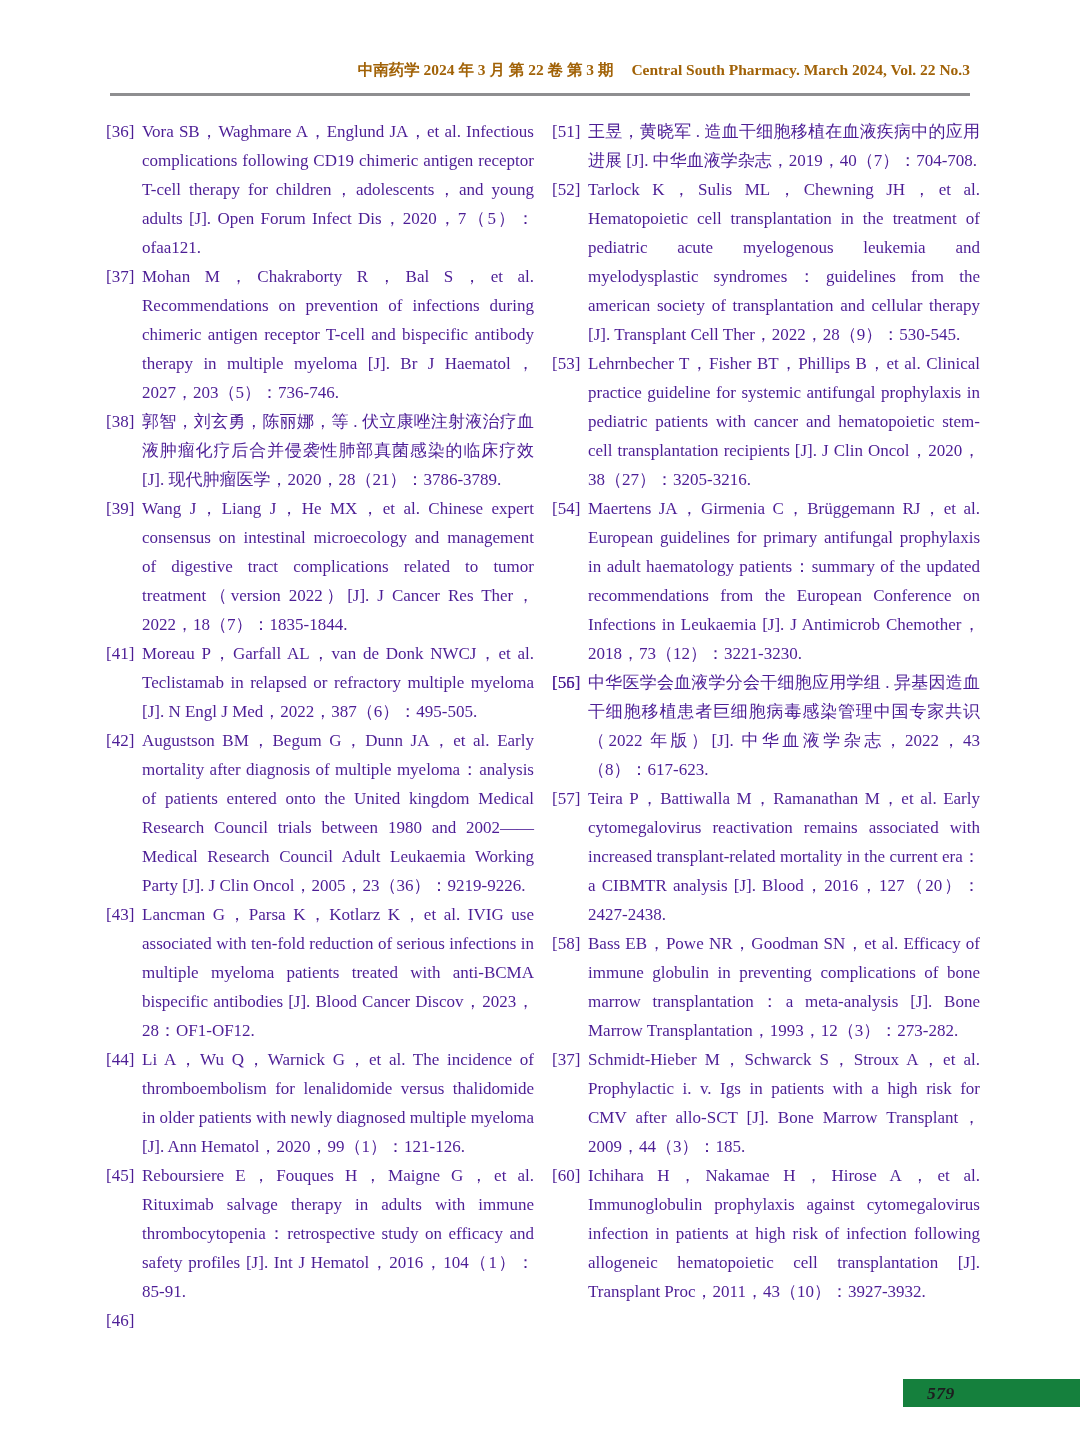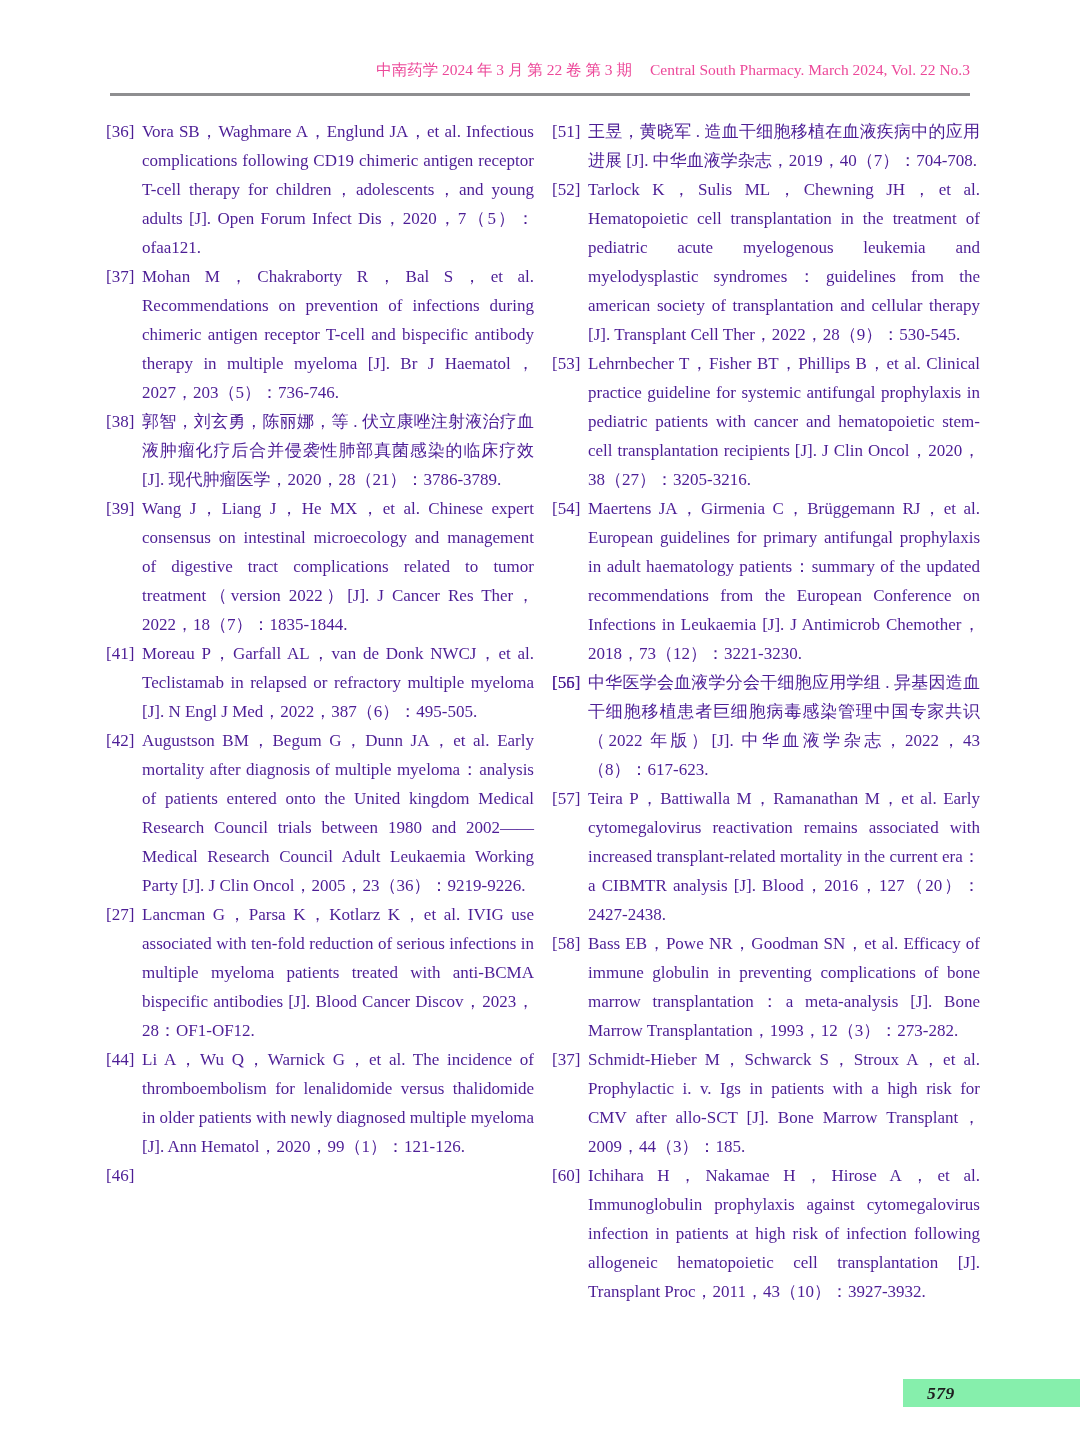--- a/index.html
+++ b/index.html
@@ -11,22 +11,23 @@
     overflow: hidden;
   }
   .page { position: relative; width: 1080px; height: 1455px; }
 
   
   .page-header-text {
     position: absolute;
     top: 60px; left: 110px; width: 860px;
     text-align: right;
     font-size: 15.5px;
-    color: #ec4899;
+    color: #a16207;
     white-space: nowrap;
+    font-weight: bold;
   }
   .hdr-gap { display: inline-block; width: 18px; }
   .header-rule {
     position: absolute;
     top: 93px; left: 110px; width: 860px;
     height: 3px;
     background: #8e8e90;
   }
 
   
@@ -52,21 +53,21 @@
     left: 0; top: 0;
     font-size: 17px;
     line-height: 29px;
   }
 
   
   .page-number-box {
     position: absolute;
     top: 1379px; left: 903px; right: 0;
     height: 28px;
-    background: #86efac;
+    background: #15803d;
     display: flex;
     align-items: center;
     padding-left: 24px;
   }
   .page-number-box span {
     font-style: italic;
     font-weight: bold;
     font-size: 17.5px;
     color: #1d1d1f;
     letter-spacing: 0.5px;
@@ -83,22 +84,23 @@
   <div class="header-rule"></div>
 
   <div class="columns">
     <div class="col" id="col-left">
         <div class="ref-entry"><span class="ref-label">[36]</span><span>Vora SB，Waghmare A，Englund JA，et al. Infectious complications following CD19 chimeric antigen receptor T-cell therapy for children，adolescents，and young adults [J]. Open Forum Infect Dis，2020，7（5）：ofaa121.</span></div>
         <div class="ref-entry"><span class="ref-label">[37]</span><span>Mohan M，Chakraborty R，Bal S，et al. Recommendations on prevention of infections during chimeric antigen receptor T-cell and bispecific antibody therapy in multiple myeloma [J]. Br J Haematol，2027，203（5）：736-746.</span></div>
         <div class="ref-entry"><span class="ref-label">[38]</span><span>郭智，刘玄勇，陈丽娜，等 . 伏立康唑注射液治疗血液肿瘤化疗后合并侵袭性肺部真菌感染的临床疗效 [J]. 现代肿瘤医学，2020，28（21）：3786-3789.</span></div>
         <div class="ref-entry"><span class="ref-label">[39]</span><span>Wang J，Liang J，He MX，et al. Chinese expert consensus on intestinal microecology and management of digestive tract complications related to tumor treatment（version 2022）[J]. J Cancer Res Ther，2022，18（7）：1835-1844.</span></div>
         <div class="ref-entry"><span class="ref-label">[41]</span><span>Moreau P，Garfall AL，van de Donk NWCJ，et al. Teclistamab in relapsed or refractory multiple myeloma [J]. N Engl J Med，2022，387（6）：495-505.</span></div>
         <div class="ref-entry"><span class="ref-label">[42]</span><span>Augustson BM，Begum G，Dunn JA，et al. Early mortality after diagnosis of multiple myeloma：analysis of patients entered onto the United kingdom Medical Research Council trials between 1980 and 2002——Medical Research Council Adult Leukaemia Working Party [J]. J Clin Oncol，2005，23（36）：9219-9226.</span></div>
-        <div class="ref-entry"><span class="ref-label">[27]</span><span>Lancman G，Parsa K，Kotlarz K，et al. IVIG use associated with ten-fold reduction of serious infections in multiple myeloma patients treated with anti-BCMA bispecific antibodies [J]. Blood Cancer Discov，2023，28：OF1-OF12.</span></div>
+        <div class="ref-entry"><span class="ref-label">[43]</span><span>Lancman G，Parsa K，Kotlarz K，et al. IVIG use associated with ten-fold reduction of serious infections in multiple myeloma patients treated with anti-BCMA bispecific antibodies [J]. Blood Cancer Discov，2023，28：OF1-OF12.</span></div>
         <div class="ref-entry"><span class="ref-label">[44]</span><span>Li A，Wu Q，Warnick G，et al. The incidence of thromboembolism for lenalidomide versus thalidomide in older patients with newly diagnosed multiple myeloma [J]. Ann Hematol，2020，99（1）：121-126.</span></div>
+        <div class="ref-entry"><span class="ref-label">[45]</span><span>Reboursiere E，Fouques H，Maigne G，et al. Rituximab salvage therapy in adults with immune thrombocytopenia：retrospective study on efficacy and safety profiles [J]. Int J Hematol，2016，104（1）：85-91.</span></div>
         <div class="ref-entry">
           <span class="ref-label">[46]</span>
         </div>
       </div>
     <div class="col" id="col-right">
         <div class="ref-entry"><span class="ref-label">[51]</span><span>王昱，黄晓军 . 造血干细胞移植在血液疾病中的应用进展 [J]. 中华血液学杂志，2019，40（7）：704-708.</span></div>
         <div class="ref-entry"><span class="ref-label">[52]</span><span>Tarlock K，Sulis ML，Chewning JH，et al. Hematopoietic cell transplantation in the treatment of pediatric acute myelogenous leukemia and myelodysplastic syndromes：guidelines from the american society of transplantation and cellular therapy [J]. Transplant Cell Ther，2022，28（9）：530-545.</span></div>
         <div class="ref-entry"><span class="ref-label">[53]</span><span>Lehrnbecher T，Fisher BT，Phillips B，et al. Clinical practice guideline for systemic antifungal prophylaxis in pediatric patients with cancer and hematopoietic stem-cell transplantation recipients [J]. J Clin Oncol，2020，38（27）：3205-3216.</span></div>
         <div class="ref-entry"><span class="ref-label">[54]</span><span>Maertens JA，Girmenia C，Brüggemann RJ，et al. European guidelines for primary antifungal prophylaxis in adult haematology patients：summary of the updated recommendations from the European Conference on Infections in Leukaemia [J]. J Antimicrob Chemother，2018，73（12）：3221-3230.</span></div>
         <div class="ref-entry"><span class="ref-label">[55]</span></div>

